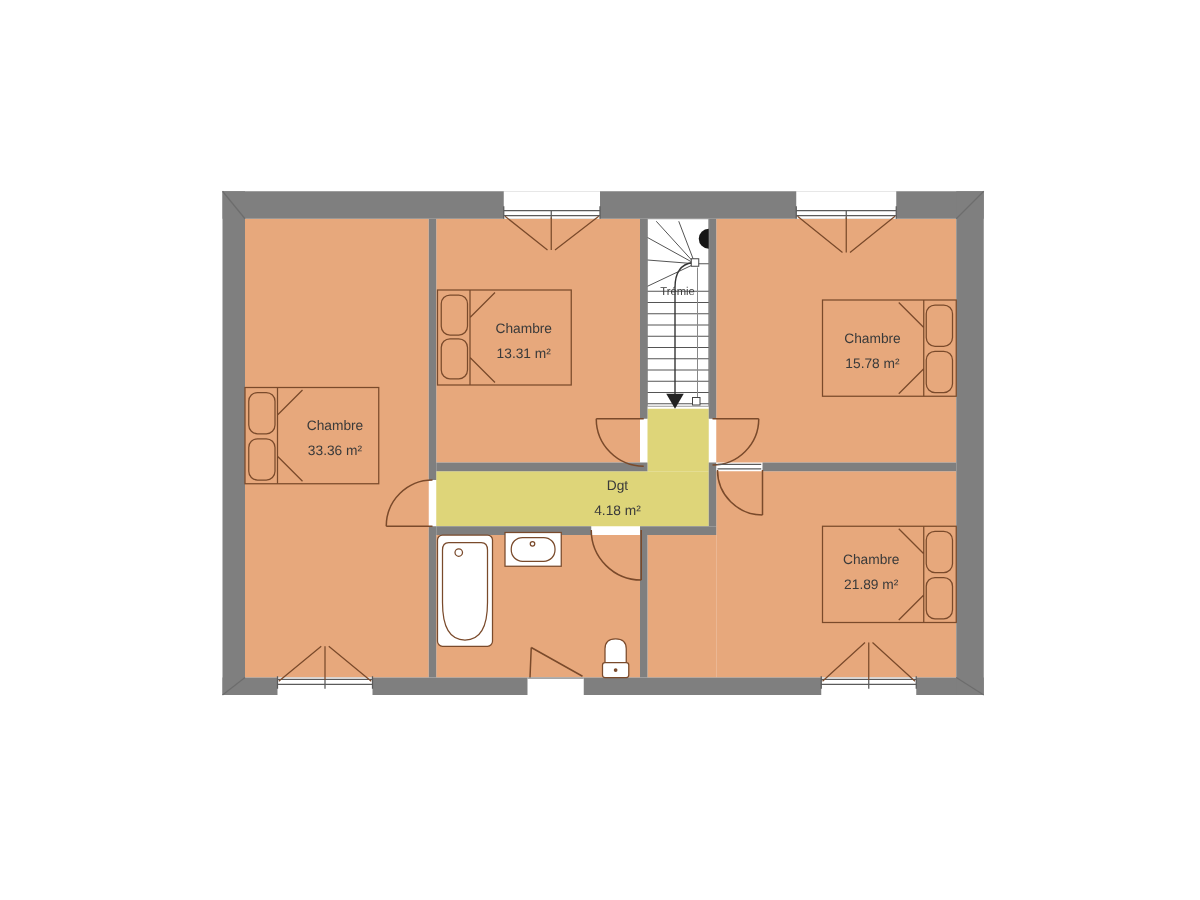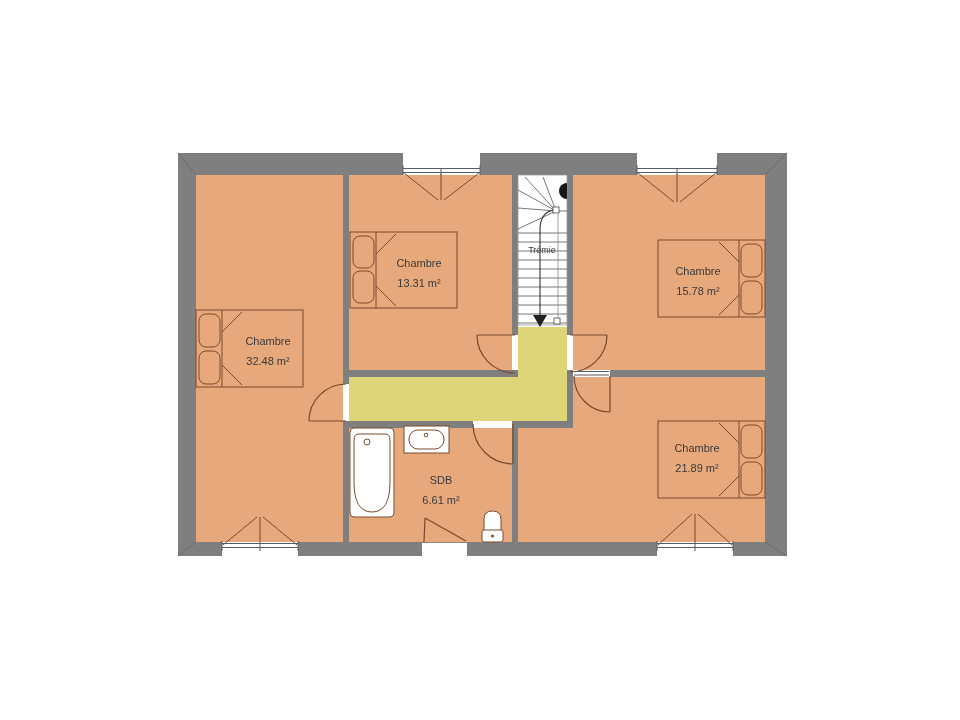--- a/index.html
+++ b/index.html
@@ -169,35 +169,35 @@
     </g>
     <g stroke="#7a4a2b" stroke-width="1">
       <path d="M484,531 V519 Q484,511 492.5,511 Q501,511 501,519 V531 Z" fill="#ffffff"></path>
       <rect x="482" y="530" width="21" height="12" rx="2" fill="#ffffff"></rect>
       <circle cx="492.5" cy="536" r="1.5" fill="#7a4a2b" stroke="none"></circle>
     </g>
   </svg>
 
   <div class="room-label" style="left:213px;top:331px;">
     <span class="nm">Chambre</span>
-    <span class="ar">32.48 m²</span>
+    <span class="ar">33.36 m²</span>
   </div>
   <div class="room-label" style="left:364px;top:253px;">
     <span class="nm">Chambre</span>
     <span class="ar">13.31 m²</span>
   </div>
   <div class="room-label" style="left:643px;top:261px;">
     <span class="nm">Chambre</span>
     <span class="ar">15.78 m²</span>
   </div>
   <div class="room-label" style="left:642px;top:438px;">
     <span class="nm">Chambre</span>
     <span class="ar">21.89 m²</span>
   </div>
-  <div class="room-label" style="left:386px;top:470px;">
-    <span class="nm">SDB</span>
-    <span class="ar">6.61 m²</span>
-  </div>
-  <div class="stair-label" style="left:502px;top:245px;">
+  <div class="room-label" style="left:439px;top:379px;">
+    <span class="nm">Dgt</span>
+    <span class="ar">4.18 m²</span>
+  </div>
+  <div class="stair-label" style="left:502px;top:228px;">
     <span>Trémie</span>
   </div>
 
 </div>
 
 </body></html>

